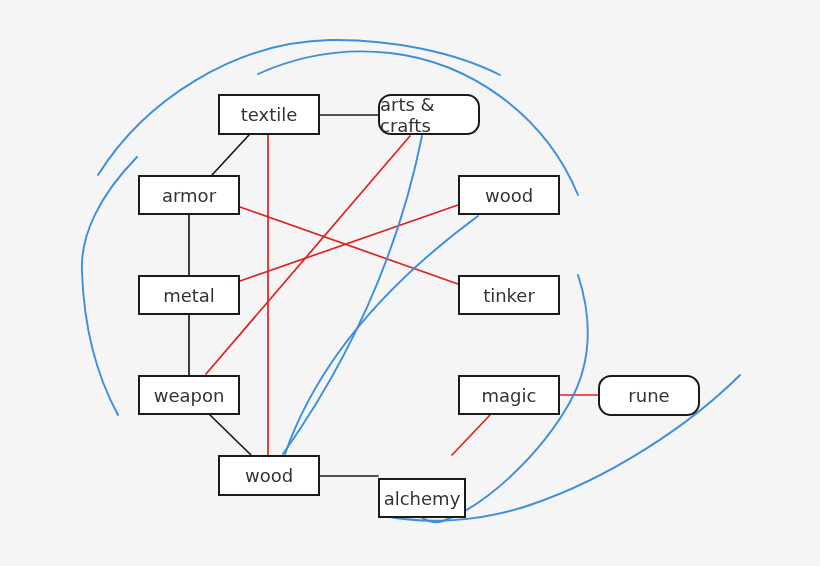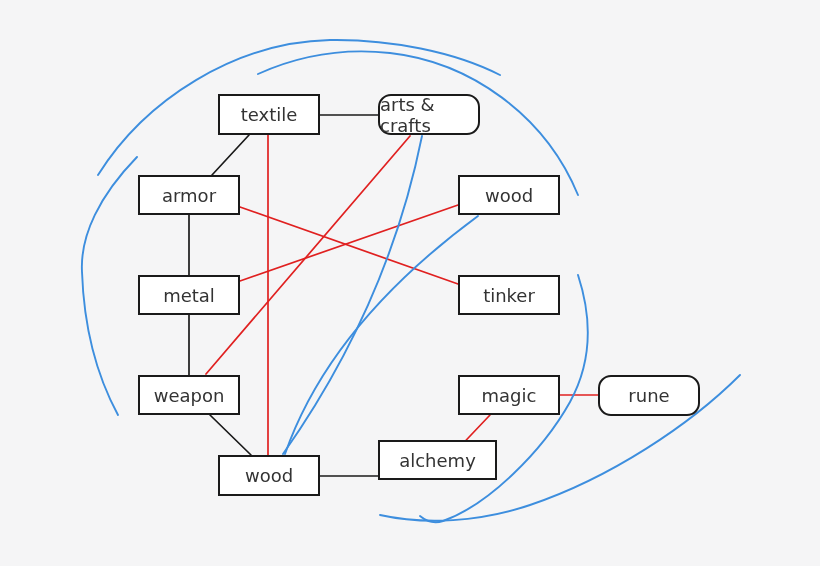--- a/index.html
+++ b/index.html
@@ -65,17 +65,17 @@
       </div>
       <div class="node" style="left: 458px; top: 375px; width: 102px; height: 40px;">
         <span>magic</span>
       </div>
       <div class="node" style="left: 598px; top: 375px; width: 102px; height: 41px; border-radius: 13px;">
         <span>rune</span>
       </div>
       <div class="node" style="left: 218px; top: 455px; width: 102px; height: 41px; justify-content: center;">
         <span>wood</span>
       </div>
-      <div class="node" style="left: 378px; top: 440px; width: 119px; height: 40px;">
+      <div class="node" style="left: 378px; top: 478px; width: 88px; height: 40px;">
         <span>alchemy</span>
       </div>
     </div>
 </div>
 
 </body></html>

